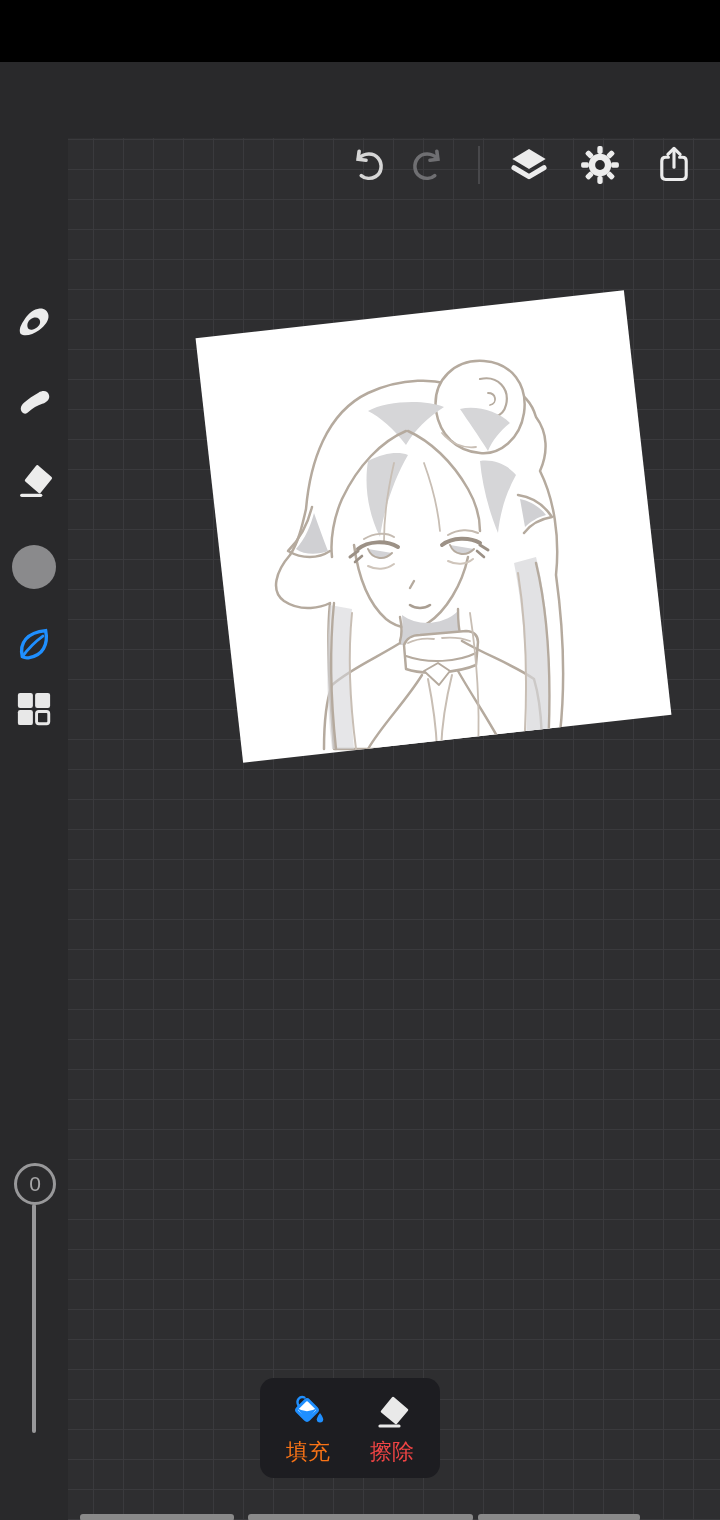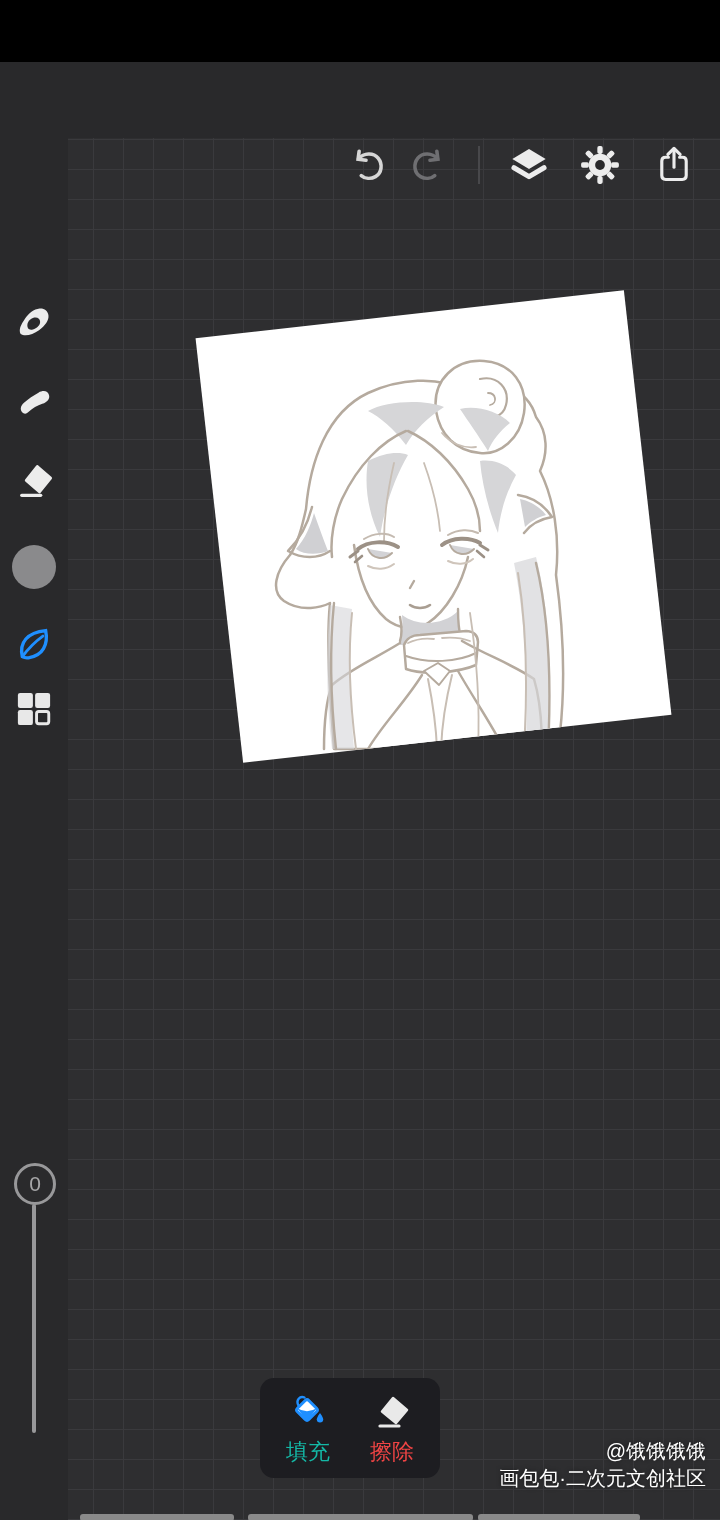--- a/index.html
+++ b/index.html
@@ -48,21 +48,21 @@
   }
 
   
   .bottom-panel {
     position:absolute; left:260px; top:1378px; width:180px; height:100px;
     background:#1d1d21; border-radius:14px;
     display:flex; align-items:center; justify-content:space-around; padding:0 6px;
   }
   .panel-btn { display:flex; flex-direction:column; align-items:center; gap:3px; width:80px; }
   .panel-btn .lbl { font-size:22px; line-height:24px; }
-  .lbl-fill { color:#14b8a6; }
+  .lbl-fill { color:#f97316; }
   .lbl-erase { color:#ef4444; }
 
   
   .watermark {
     position:absolute; right:14px; top:1440px; width:420px;
     display:flex; flex-direction:column; align-items:flex-end; gap:5px;
     color:#ffffff; text-shadow:0 0 4px rgba(0,0,0,.55);
   }
   .watermark .wm1 { font-size:20px; line-height:22px; }
   .watermark .wm2 { font-size:20px; line-height:22px; }
@@ -276,22 +276,18 @@
       <span>
         <svg width="42" height="40" viewBox="0 0 40 40">
           <polygon points="21,5 35,17 24,30 10,18.5" fill="#e9e9e9" stroke="#e9e9e9" stroke-width="2.5" stroke-linejoin="round"></polygon>
           <path d="M8 33 H27" stroke="#e9e9e9" stroke-width="3.2" stroke-linecap="round"></path>
         </svg>
       </span>
       <span class="lbl lbl-erase">擦除</span>
     </div>
   </div>
 
-  <div class="watermark">
-    <span class="wm1">@饿饿饿饿</span>
-    <span class="wm2">画包包·二次元文创社区</span>
-  </div>
 
   <div class="bbar bbar1"></div>
   <div class="bbar bbar2"></div>
   <div class="bbar bbar3"></div>
 
 </div>
 
 </body></html>

